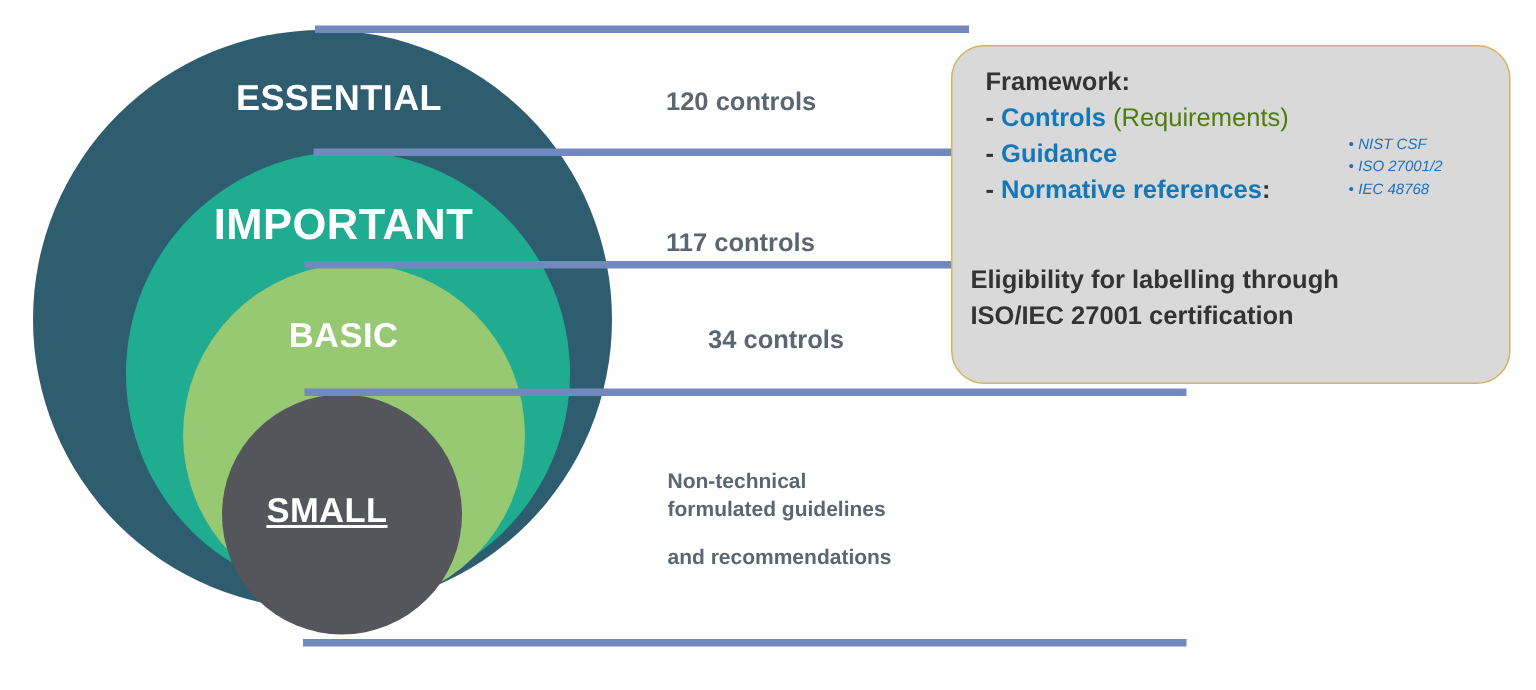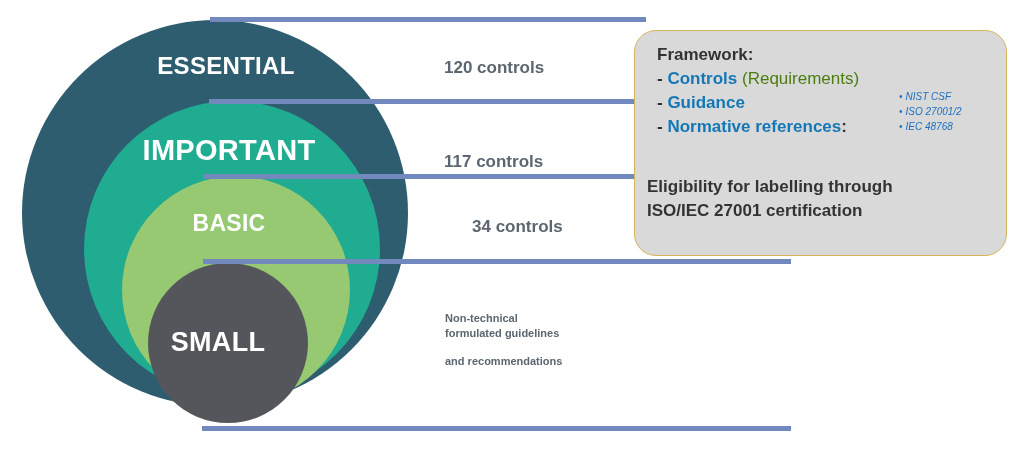--- a/index.html
+++ b/index.html
@@ -68,21 +68,22 @@
   #label-important {
     left: 0; top: 134px; width: 458px;
     font-size: 29px;
   }
   #label-basic {
     left: 0; top: 210px; width: 458px;
     font-size: 23px;
   }
   #label-small {
     left: 148px; top: 327px; width: 140px;
-    font-size: 27px;
+    font-size: 23px;
+    text-decoration: underline;
   }
 
   
   .connector {
     position: absolute;
     height: 5px;
     background: #7289bd;
   }
 
   
@@ -97,21 +98,21 @@
   #count-important { left: 444px; top: 140px; margin-top: 12px; }
   #count-basic     { left: 444px; top: 217px; margin-left: 28px; }
 
   
   #bottom-note {
     position: absolute;
     left: 445px;
     top: 311px;
     width: 190px;
     color: #5c6670;
-    font-size: 11px;
+    font-size: 14px;
     font-weight: bold;
     line-height: 1.35;
   }
   #bottom-note .note-gap { display: block; height: 13px; }
 
   
   #framework-box {
     position: absolute;
     left: 634px;
     top: 30px;

